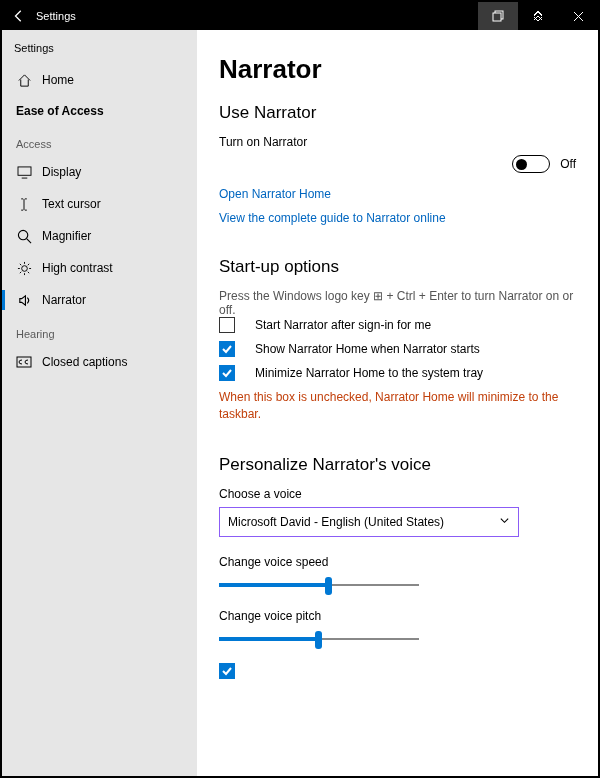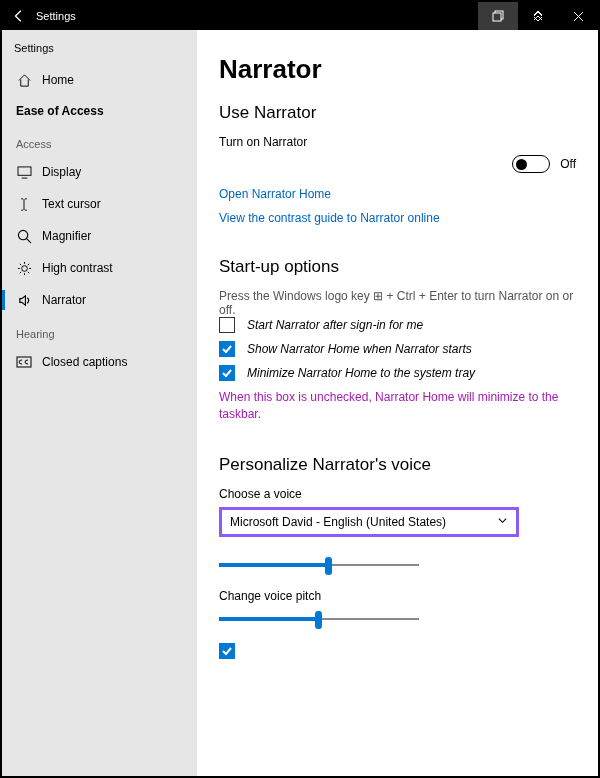--- a/index.html
+++ b/index.html
@@ -22,27 +22,27 @@
 .content { flex:1; overflow:auto; padding: 24px 22px 30px 22px; }
 h1 { font-size: 26px; font-weight: 600; margin-bottom: 18px; }
 .desc { font-size: 12px; color:#555; line-height:1.5; margin-bottom: 26px; max-width: 370px; }
 h2 { font-size: 17px; font-weight:400; margin: 10px 0 12px; }
 .label { font-size:12px; margin-bottom:6px; }
 .toggle-row { display:flex; align-items:center; gap:10px; margin-bottom: 14px; justify-content: flex-end; }
 .toggle { width: 38px; height: 18px; border:1px solid #000; border-radius: 10px; position:relative; background:#fff; }
 .toggle .knob { width:11px; height:11px; background:#000; border-radius:50%; position:absolute; left:3px; top:2.5px; }
 .link { color:#0066c0; font-size:12px; margin-bottom: 10px; cursor:pointer; display:block; }
 .startup-note { font-size:12px; color:#555; }
-.cb-row { display:flex; align-items:center; gap:12px; margin-bottom:8px; font-size:12px;font-style:italic; }
+.cb-row { display:flex; align-items:center; gap:20px; margin-bottom:8px; font-size:12px; }
 .cb { width:16px; height:16px; border:1px solid #333; display:flex; align-items:center; justify-content:center; background:#fff; flex-shrink:0; }
 .cb.checked { background:#0078d4; border-color:#0078d4; }
 .cb.checked svg { display:block; }
 .cb svg { display:none; }
-.subnote { font-size:12px; color:#a21caf; margin: 4px 0 22px; max-width:360px; line-height:1.4; }
-.select { width:300px; height:30px; border:3px solid #8b5cf6; display:flex; align-items:center; justify-content:space-between; padding:0 8px; font-size:12px; margin-bottom:18px; }
+.subnote { font-size:12px; color:#c2410c; margin: 4px 0 22px; max-width:360px; line-height:1.4; }
+.select { width:300px; height:30px; border:1px solid #8b5cf6; display:flex; align-items:center; justify-content:space-between; padding:0 8px; font-size:12px; margin-bottom:18px; }
 .slider-block { margin-bottom: 14px; }
 .slider-label { font-size:12px; margin-bottom:6px; }
 .slider { width:300px; position:relative; height:20px; }
 .slider-track-full { position:absolute; top:9px; left:0; width:200px; height:2px; background:#888; }
 .slider-fill { position:absolute; top:8px; left:0; height:4px; background:#0078d4; }
 .slider-thumb { position:absolute; top:2px; width:7px; height:18px; background:#0078d4; border-radius:3px; }
 .sect { margin-bottom: 32px; }
 </style>
 </head>
 <body>
@@ -164,21 +164,21 @@
     <div class="sect">
     <h2>Use Narrator</h2>
     <div class="label">Turn on Narrator</div>
     <div class="toggle-row">
       <div class="toggle">
             <div class="knob"></div>
           </div>
       <span>Off</span>
     </div>
     <a class="link">Open Narrator Home</a>
-    <a class="link">View the contrast guide to Narrator online</a>
+    <a class="link">View the complete guide to Narrator online</a>
     </div>
 
     <div class="sect">
     <h2>Start-up options</h2>
     <p class="startup-note">Press the Windows logo key ⊞ + Ctrl + Enter to turn Narrator on or off.</p>
     <div class="cb-row">
       <div class="cb">
         
       </div>
       <span>Start Narrator after sign-in for me</span>
@@ -208,20 +208,21 @@
     <div class="select">
       <span>Microsoft David - English (United States)</span>
       <span>
         <svg width="11" height="11" viewBox="0 0 12 12" stroke="#000" stroke-width="1.2" fill="none">
               <path d="M2 4 L6 8 L10 4"></path>
             </svg>
       </span>
     </div>
 
     <div class="slider-block">
+      <div class="slider-label">Change voice speed</div>
       <div class="slider">
         <div class="slider-track-full"></div>
         <div class="slider-fill" style="width:110px"></div>
         <div class="slider-thumb" style="left:106px"></div>
       </div>
     </div>
     <div class="slider-block">
       <div class="slider-label">Change voice pitch</div>
       <div class="slider">
         <div class="slider-track-full"></div>

